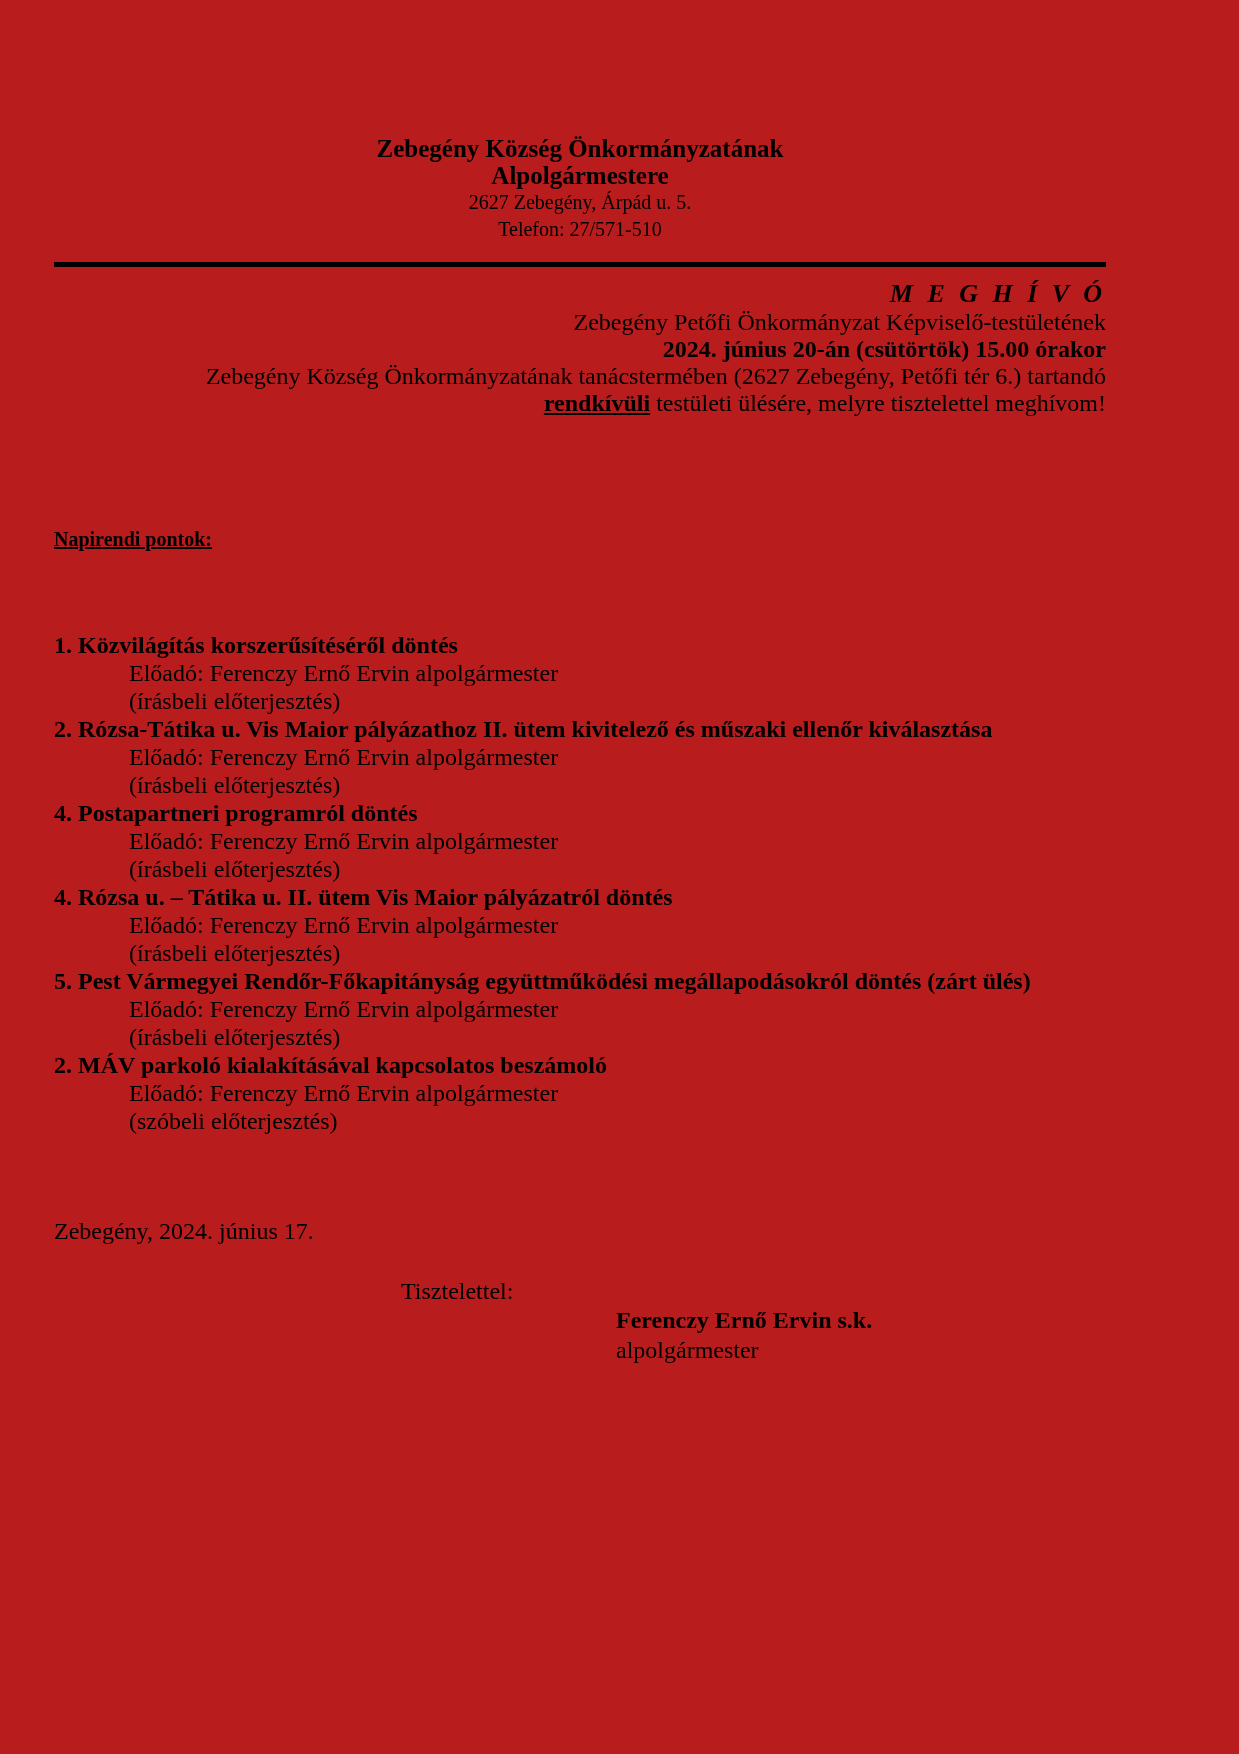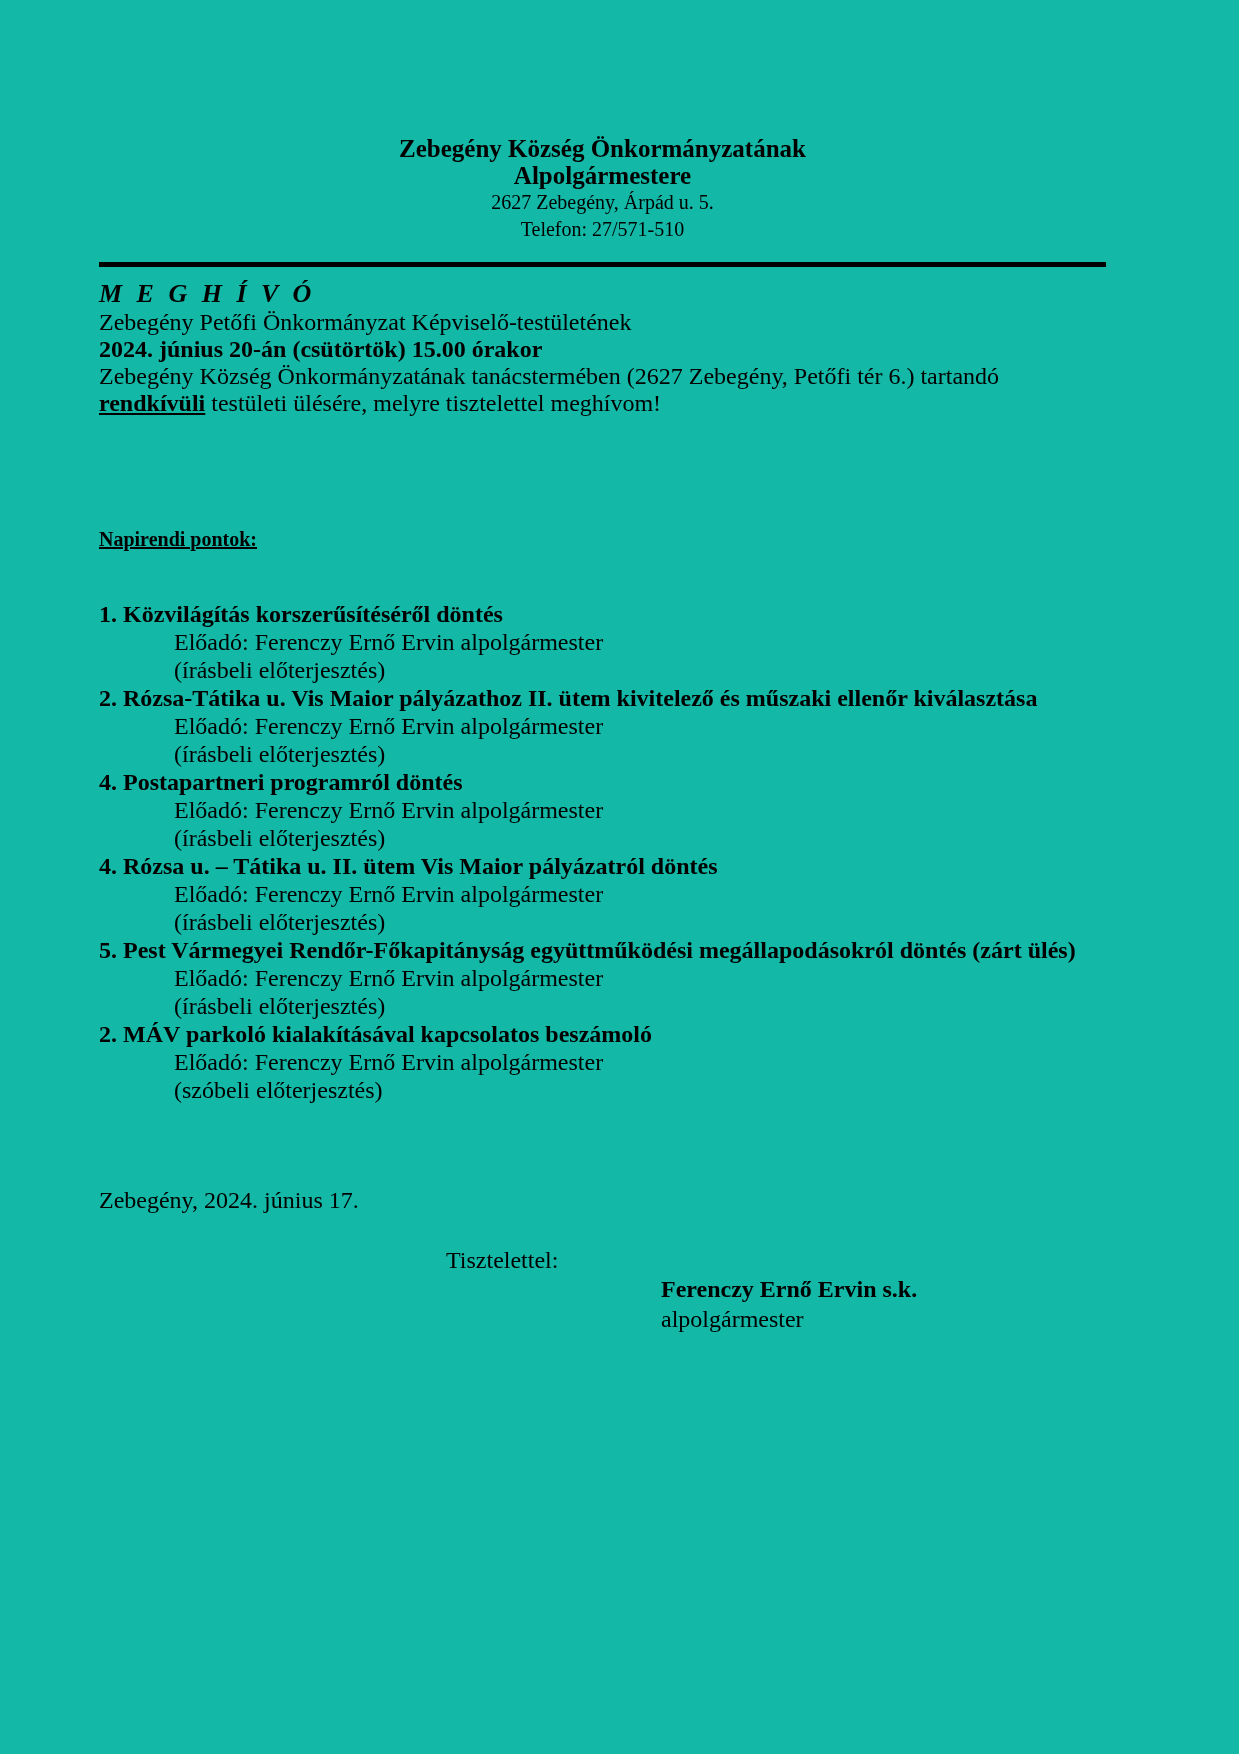--- a/index.html
+++ b/index.html
@@ -2,56 +2,56 @@
 <html><head>
 <meta charset="utf-8">
 <style>
   * { margin: 0; padding: 0; box-sizing: border-box; }
   html, body { background: #888; }
   .page {
     position: relative;
     width: 1239px;
     height: 1754px;
     margin: 0 auto;
-    background: #14b8a6;
+    background: #b91c1c;
     color: #000000;
     font-family: "Liberation Serif", "DejaVu Serif", serif;
     font-size: 24px;
-    padding: 135px 133px 0 99px;
+    padding: 135px 133px 0 54px;
     overflow: hidden;
   }
   .letterhead { text-align: center; line-height: 27px; }
   .letterhead .bold-line { font-weight: bold; font-size: 25px; }
   .letterhead .plain-line { font-size: 20px; }
   .rule {
     margin-top: 19px;
     border: none;
     border-top: 5px solid #000000;
     width: 100%;
   }
-  .invite { text-align: left; }
+  .invite { text-align: right; }
   .invite-title {
     margin-top: 11px;
     font-size: 26px;
     font-weight: bold;
     font-style: italic;
     letter-spacing: 4px;
     line-height: 31px;
   }
   .invite-line { line-height: 27px; }
   .invite-line.bold { font-weight: bold; }
   .emph { font-weight: bold; text-decoration: underline; }
   .agenda-heading {
     margin-top: 107px;
     font-size: 20px;
     font-weight: bold;
     line-height: 30px;
     text-decoration: underline;
   }
-  .agenda { margin-top: 46px; }
+  .agenda { margin-top: 77px; }
   .agenda-item { line-height: 28px; }
   .item-title { font-weight: bold; }
   .item-title.justified { text-align: justify; }
   .item-detail { padding-left: 75px; }
   .date-line { margin-top: 83px; line-height: 27px; }
   .salutation { margin-top: 33px; padding-left: 347px; line-height: 27px; }
   .signature-block {
     width: 320px;
     margin-left: 562px;
     line-height: 30px;

